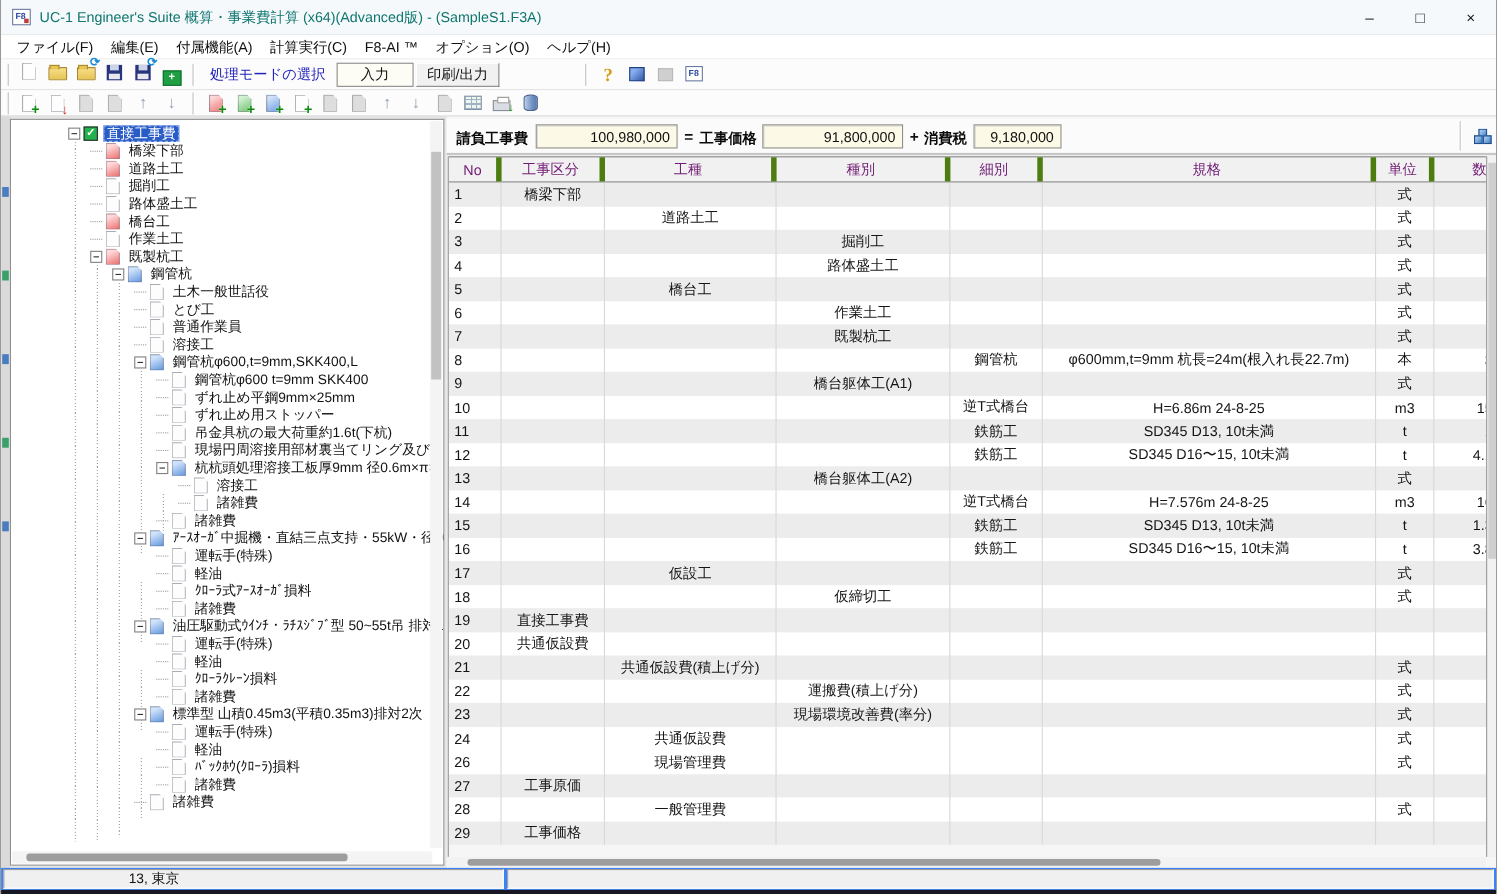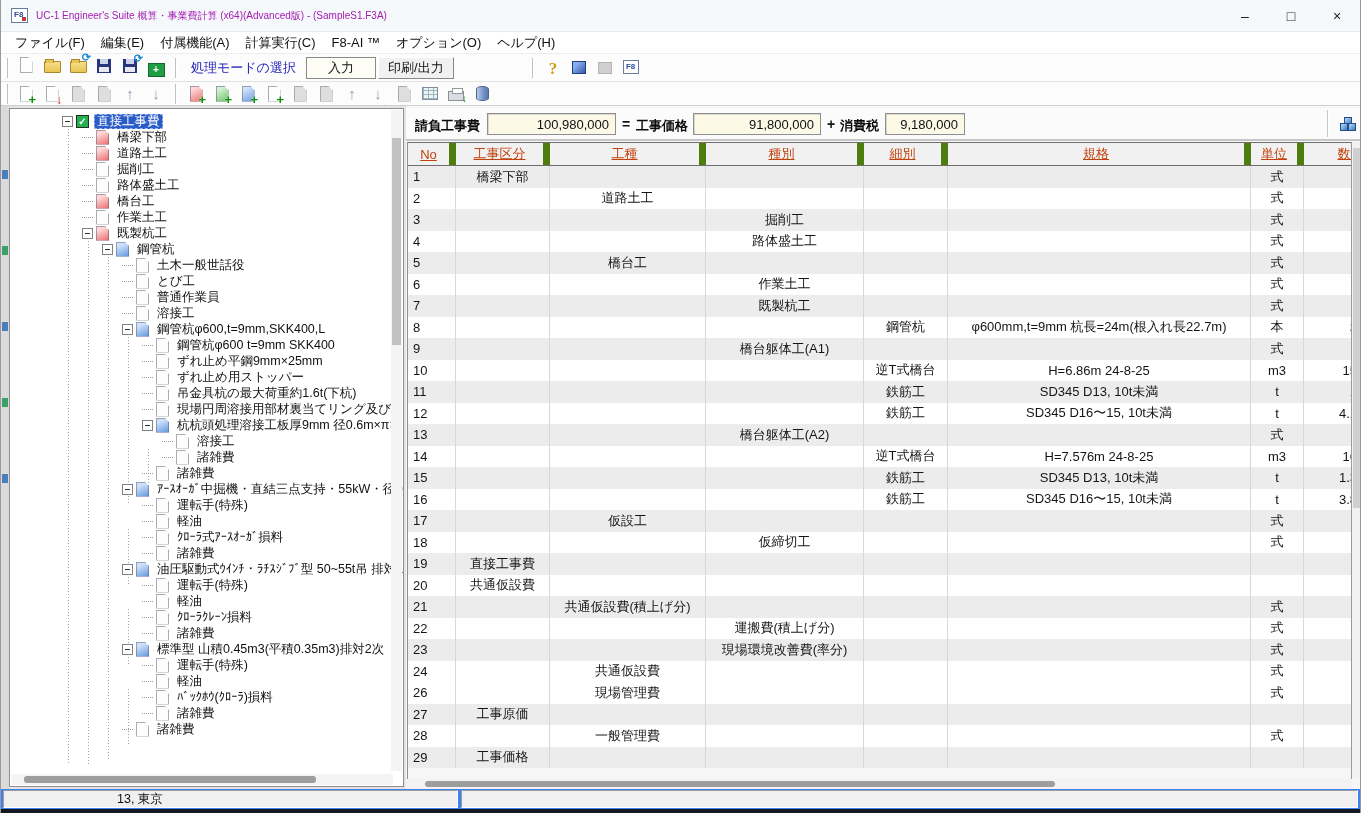--- a/index.html
+++ b/index.html
@@ -5,21 +5,21 @@
   * { margin:0; padding:0; box-sizing:border-box; }
   html,body { width:1361px; height:813px; overflow:hidden; background:#888; }
   body { font-family:"Liberation Sans", sans-serif; font-size:13px; color:#111; }
   .window { position:relative; width:1361px; height:813px; background:#f0f0f0; border-left:1px solid #9a9a9a; border-right:1px solid #9a9a9a; }
 
   
   .titlebar { position:absolute; left:0; top:0; width:100%; height:32px; background:#f6f9fc; display:flex; align-items:center; border-bottom:1px solid #e8e8e8; }
   .app-icon { width:17px; height:15px; margin:0 8px 0 10px; background:#fff; border:1px solid #6a7ba0; position:relative; }
   .app-icon::before { content:"F8"; position:absolute; left:2px; top:1px; font:bold 8px/10px "Liberation Sans",sans-serif; color:#2d4a9e; }
   .app-icon::after { content:""; position:absolute; right:1px; bottom:1px; width:4px; height:4px; background:#c03a3a; }
-  .title-text { font-size:10px; color:#a21caf; white-space:nowrap; }
+  .title-text { font-size:13px; color:#0f766e; white-space:nowrap; }
   .win-controls { margin-left:auto; display:flex; height:100%; }
   .win-btn { width:46px; height:100%; display:flex; align-items:center; justify-content:center; font-size:14px; color:#222; }
 
   
   .menubar { position:absolute; left:0; top:32px; width:100%; height:22px; background:#ffffff; display:flex; align-items:center; padding-left:6px; border-bottom:1px solid #ededed; }
   .menu-item { padding:2px 8px; font-size:13px; color:#101010; white-space:nowrap; }
 
   
   .toolbar1 { position:absolute; left:0; top:54px; width:100%; height:28px; background:#fcfcfc; display:flex; align-items:center; border-bottom:1px solid #e2e2e2; }
   .toolbar2 { position:absolute; left:0; top:82px; width:100%; height:24px; background:#fcfcfc; display:flex; align-items:center; border-bottom:1px solid #cfcfcf; }
@@ -89,21 +89,21 @@
   .cost-sign { position:absolute; top:8px; font-weight:bold; font-size:14px; }
   .cost-field { position:absolute; top:5px; height:22px; background:#fdf9e7; border:1px solid #8f8f8f; box-shadow:inset 1px 1px 0 #d8d8cf; font-size:13px; text-align:right; padding:3px 6px 0 0; color:#101010; }
   .cost-sep { position:absolute; left:921px; top:2px; width:2px; height:27px; border-left:1px solid #c6c6c6; border-right:1px solid #fff; }
   .cubes-btn { position:absolute; left:929px; top:4px; width:25px; height:24px; display:flex; align-items:center; justify-content:center; }
   .cubes { position:relative; width:16px; height:14px; }
   .cubes i { position:absolute; width:8px; height:8px; background:linear-gradient(135deg,#9ec4ee 30%,#2d6cb4); box-shadow:inset 0 0 0 1px #1d4f8c; }
   .cubes i:nth-child(1){ left:4px; top:0; } .cubes i:nth-child(2){ left:0; top:6px; } .cubes i:nth-child(3){ left:8px; top:6px; }
 
   .grid { position:absolute; left:1px; top:36px; width:944px; height:637px; overflow:hidden; border-left:1px solid #8f8f8f; }
   .gh-row { display:flex; height:24px; background:#f1f1f1; border-top:1px solid #6e6e6e; border-bottom:1px solid #6e6e6e; }
-  .gh-cell { flex:none; height:100%; display:flex; align-items:center; justify-content:center; font-size:13px; color:#c2410c; border-right:7px solid #4d7c0f; white-space:nowrap; overflow:hidden;text-decoration:underline; }
+  .gh-cell { flex:none; height:100%; display:flex; align-items:center; justify-content:center; font-size:13px; color:#701a75; border-right:5px solid #4d7c0f; white-space:nowrap; overflow:hidden; }
   .g-row { display:flex; height:21.5px; background:#fff; }
   .g-row.odd { background:#ececec; }
   .g-cell { flex:none; height:100%; display:flex; align-items:center; justify-content:center; font-size:13px; color:#151515; border-right:1px solid #d8d8d8; white-space:nowrap; overflow:hidden; }
   .g-cell.no { justify-content:flex-start; padding-left:5px; }
   .g-cell.qty { justify-content:flex-end; padding-right:46px; }
   .grid-hscroll { position:absolute; left:1px; top:673px; width:944px; height:10px; background:#f2f2f2; }
   .grid-hscroll .thumb { position:absolute; top:2px; height:6px; left:18px; width:630px; background:#9d9d9d; border-radius:3px; }
   .grid-vstrip { position:absolute; left:945px; top:36px; width:9px; height:637px; background:#f2f2f2; border-left:1px solid #9a9a9a; }
   .grid-vstrip .thumb { position:absolute; left:1px; width:7px; top:6px; height:360px; background:#cfcfcf; }
 

